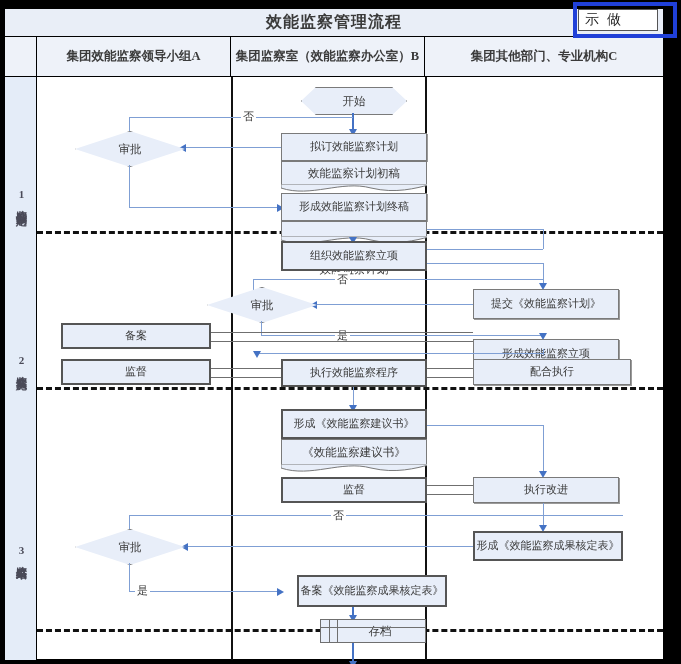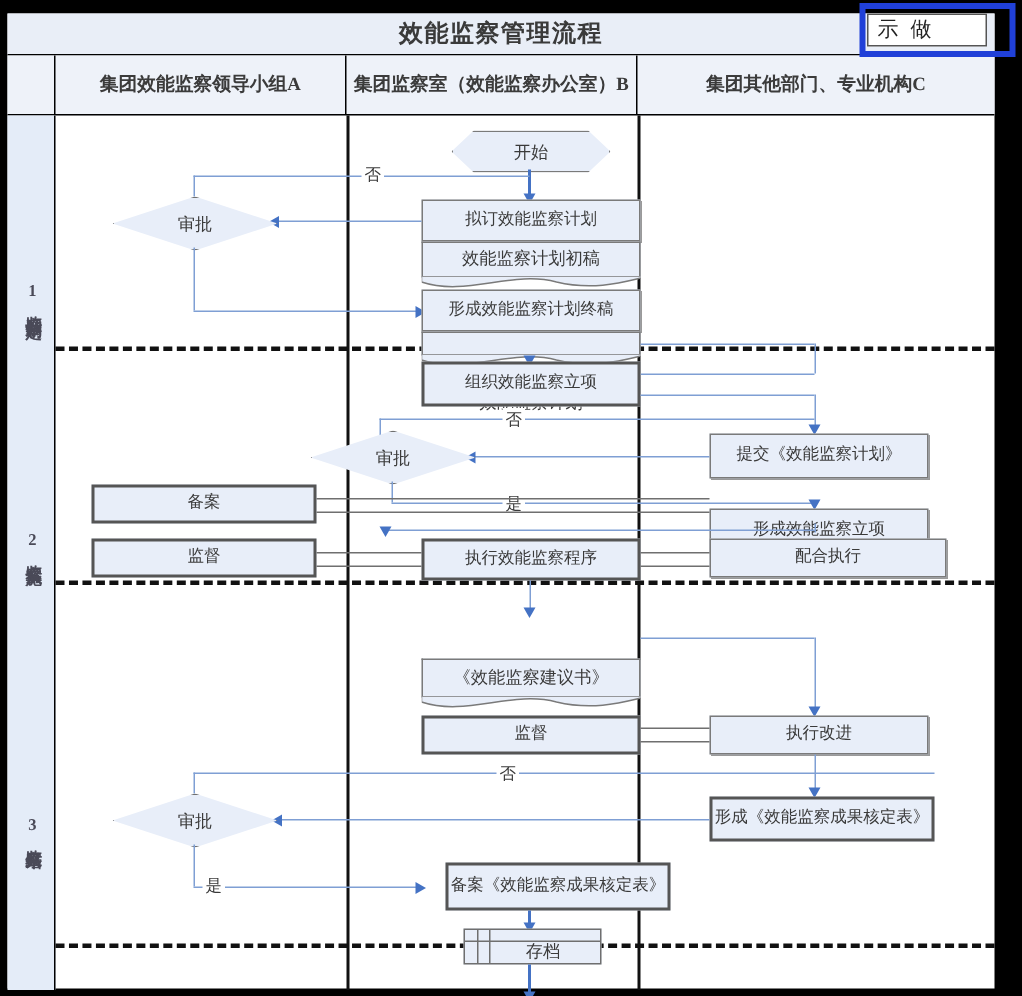--- a/index.html
+++ b/index.html
@@ -247,20 +247,23 @@
       <div class="conn h gray" style="left:422px;top:300px;width:46px;"></div>
 
       <div class="conn v" style="left:538px;top:292px;height:-0px;"></div>
       <div class="conn h" style="left:252px;top:276px;width:286px;"></div>
       <div class="conn v" style="left:538px;top:272px;height:6px;"></div>
       <div class="arrow down" style="left:248px;top:274px;"></div>
 
       <div class="conn v" style="left:348px;top:310px;height:22px;"></div>
       <div class="arrow down" style="left:344px;top:328px;"></div>
 
+      <div class="node proc-strong" style="left:276px;top:332px;width:146px;height:30px;">
+        <span>形成《效能监察建议书》</span>
+      </div>
       <div class="docshape" style="left:276px;top:362px;width:146px;height:26px;">
         <div class="doctext" style="left:0;top:0;right:0;bottom:0;">《效能监察建议书》</div>
         <div class="wave">
             <svg width="148" height="12" viewBox="0 0 148 12">
               <path d="M0,0 L0,4 C30,14 60,-4 90,4 C115,10 135,4 148,1 L148,0 Z" fill="#e8eef9" stroke="#7a7a7a" stroke-width="1"></path>
             </svg>
           </div>
       </div>
 
       <div class="conn h" style="left:422px;top:348px;width:116px;"></div>
@@ -299,21 +302,21 @@
       <div class="elabel" style="left:130px;top:506px;">是</div>
       <div class="arrow right" style="left:272px;top:511px;"></div>
 
       <div class="node proc-strong" style="left:276px;top:498px;width:150px;height:32px;margin-left:16px;">
         <span>备案《效能监察成果核定表》</span>
       </div>
 
       <div class="conn v thick" style="left:347px;top:530px;width:2px;height:12px;"></div>
       <div class="arrow down" style="left:344px;top:538px;"></div>
 
-      <div class="archive" style="left:304px;top:542px;width:92px;height:24px;align-items:flex-end;">
+      <div class="archive" style="left:315px;top:542px;width:106px;height:24px;">
         <div class="bar1"></div>
         <div class="bar2"></div>
         <div class="barh"></div>
         <span style="margin-left:14px;">存档</span>
       </div>
 
       <div class="conn v thick" style="left:347px;top:566px;width:2px;height:22px;"></div>
       <div class="arrow down" style="left:344px;top:584px;"></div>
 
       <div class="node term" style="left:304px;top:562px;width:0;height:0;opacity:0;"></div>

